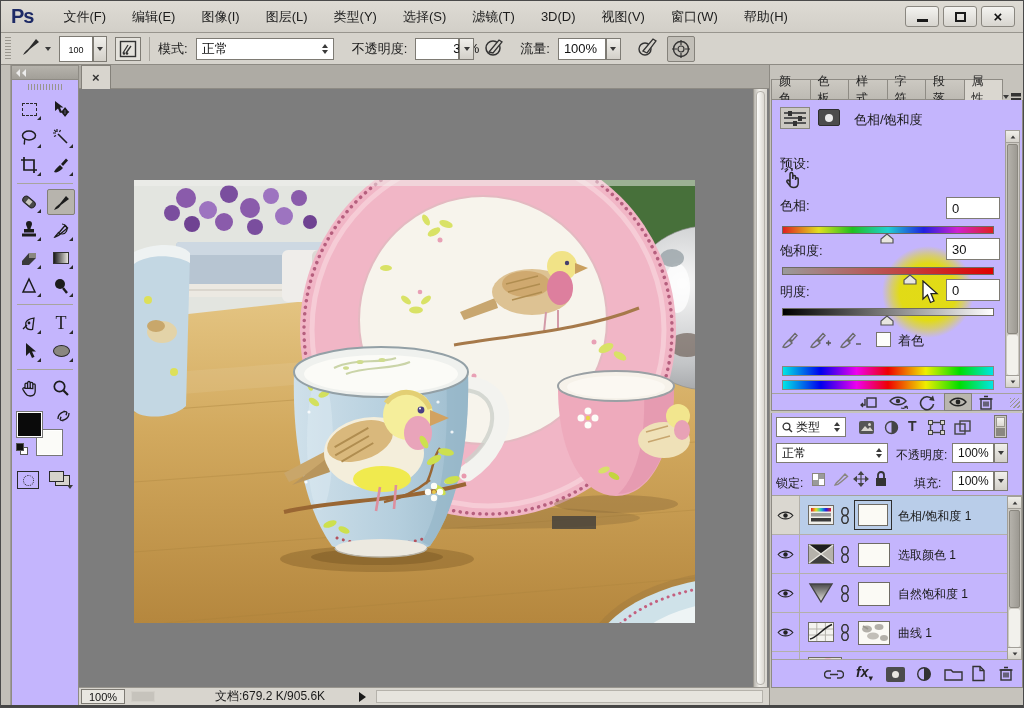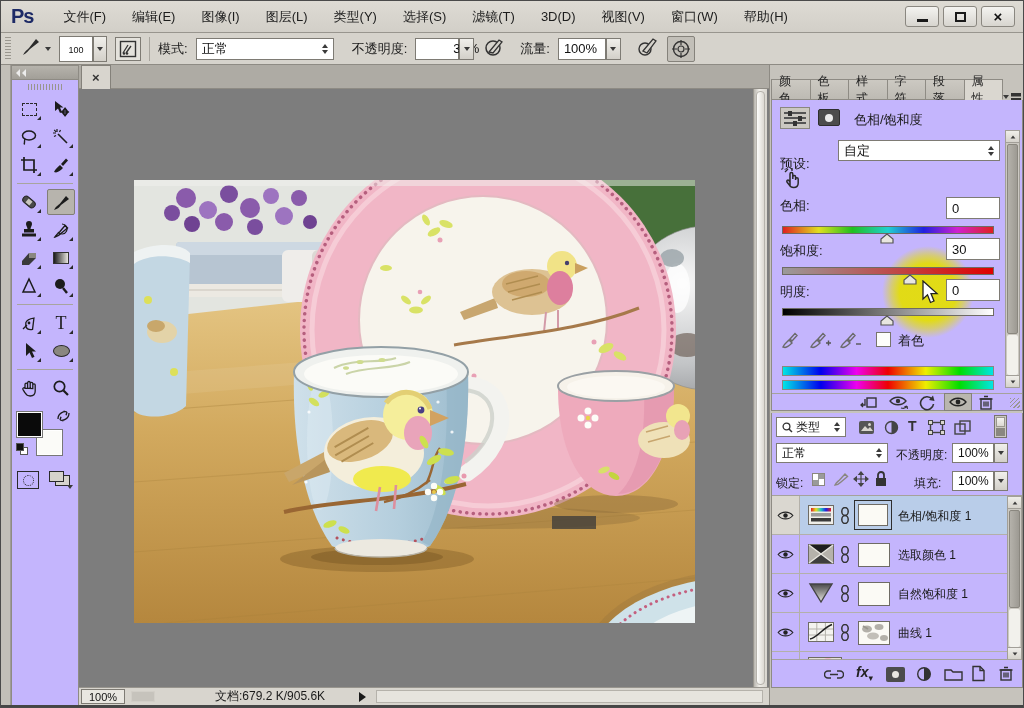--- a/index.html
+++ b/index.html
@@ -564,27 +564,20 @@
         <span style="height:2px;background:#555;position:relative;">
             <i style="position:absolute;left:9px;top:-1.5px;width:4px;height:5px;background:#333;"></i>
           </span>
       </div>
       <div class="abs" style="left:46px;top:9px;width:22px;height:17px;background:#4c4c4c;border:1px solid #2e2e2e;border-radius:2px;display:flex;align-items:center;justify-content:center;">
         <span style="width:8px;height:8px;border-radius:50%;background:#ececec;"></span>
       </div>
       <span class="abs lbl" style="left:82px;top:11px;">色相/饱和度</span>
 
       <span class="abs lbl" style="left:8px;top:43px;margin-top:12px;">预设:</span>
-      <div class="abs field" style="left:66px;top:40px;width:162px;height:21px;">
-        <span>自定</span>
-        <span class="spin">
-            <span class="t-up"></span>
-            <span class="t-dn"></span>
-          </span>
-      </div>
 
       <div class="abs" style="left:8px;top:66px;width:26px;height:24px;">
         <svg width="24" height="24" viewBox="0 0 24 24">
           <path d="M10 20 L10 8 a1.4 1.4 0 0 1 2.8 0 V13 M12.8 13 V11 a1.4 1.4 0 0 1 2.8 0 V14 M15.6 14 v-1 a1.3 1.3 0 0 1 2.6 0 v4 c0 3 -2 4.5 -4.6 4.5 c-2 0 -3.4 -.8 -4.4 -2.6 L7 16 c-.8 -1.4 .8 -2.6 1.9 -1.5 L10 16" fill="none" stroke="#2a2a2a" stroke-width="1.5"></path>
           <path d="M5 6 L8 3 M12 2 v3" stroke="#2a2a2a" stroke-width="1.3"></path>
         </svg>
       </div>
 
       <span class="abs lbl" style="left:8px;top:97px;">色相:</span>
       <div class="abs field" style="left:174px;top:97px;width:54px;height:22px;z-index:3;">

